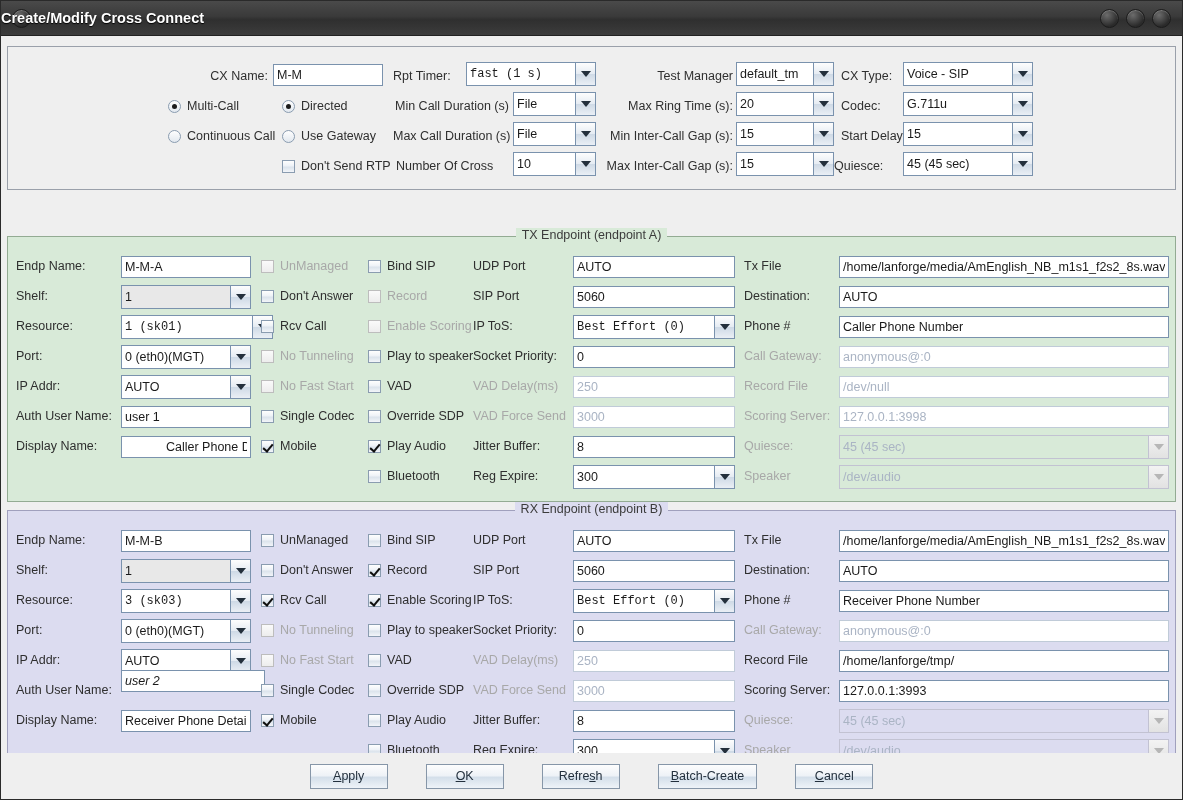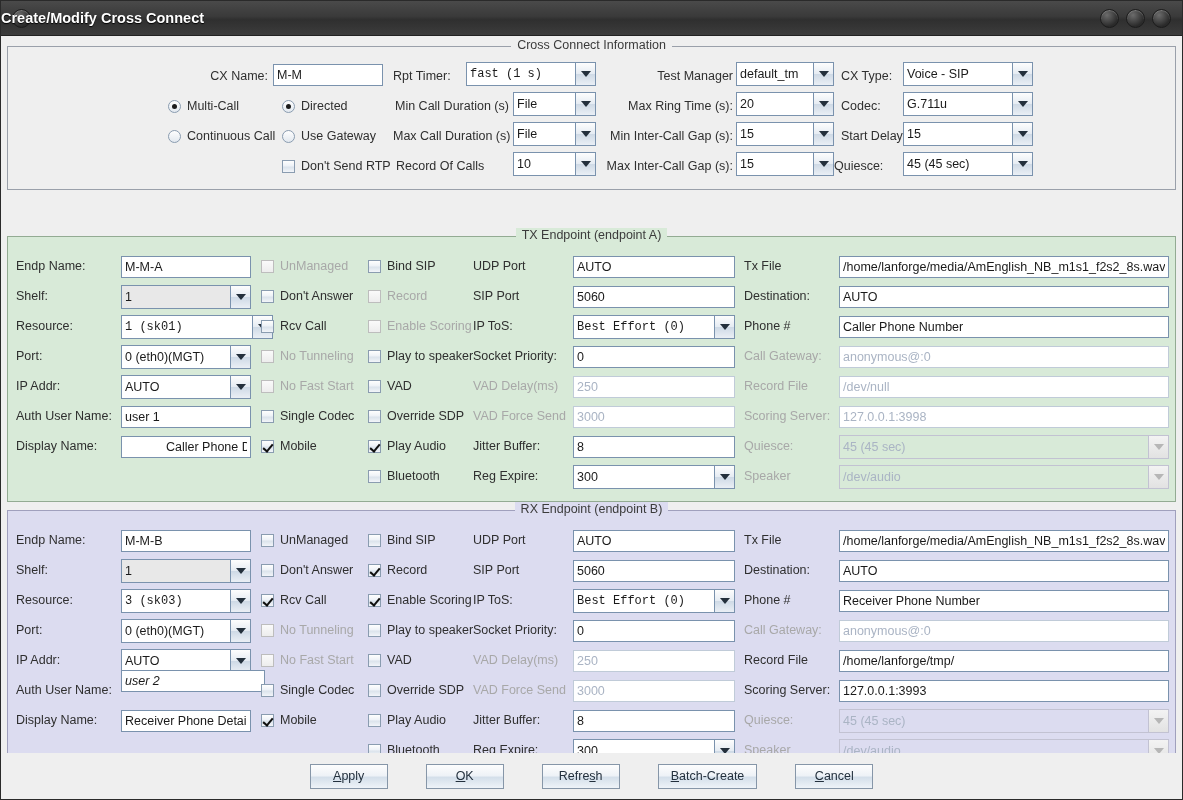--- a/index.html
+++ b/index.html
@@ -180,23 +180,20 @@
     <div class="tb-right">
       <div class="tb-dot"></div>
       <div class="tb-dot"></div>
       <div class="tb-dot"></div>
     </div>
   </div>
 
   <div class="content">
 
     <div class="panel" id="panel-cci">
-      <div class="legend">
-        <span>Cross Connect Information</span>
-      </div>
 
       <div class="lbl r" style="left:90px;top:22px;width:170px;">CX Name:</div>
       <input class="tf" style="left: 265px; top: 17px; width: 110px;" value="M-M">
       <div class="lbl" style="left:385px;top:22px;">Rpt Timer:</div>
       <div class="cb" style="left:458px;top:15px;width:130px;">
         <div class="val mono">fast    (1 s)</div>
         <div class="arw">
             <i></i>
           </div>
       </div>
@@ -272,21 +269,21 @@
         <div class="val">15</div>
         <div class="arw">
             <i></i>
           </div>
       </div>
 
       <div class="ck" style="left:274px;top:112px;">
         <span class="box"></span>
         <span>Don't Send RTP</span>
       </div>
-      <div class="lbl" style="left:388px;top:112px;">Record Of Calls</div>
+      <div class="lbl" style="left:388px;top:112px;">Number Of Cross</div>
       <div class="cb" style="left:505px;top:105px;width:83px;">
         <div class="val">10</div>
         <div class="arw">
             <i></i>
           </div>
       </div>
       <div class="lbl r" style="left:580px;top:112px;width:145px;">Max Inter-Call Gap (s):</div>
       <div class="cb" style="left:728px;top:105px;width:98px;">
         <div class="val">15</div>
         <div class="arw">

